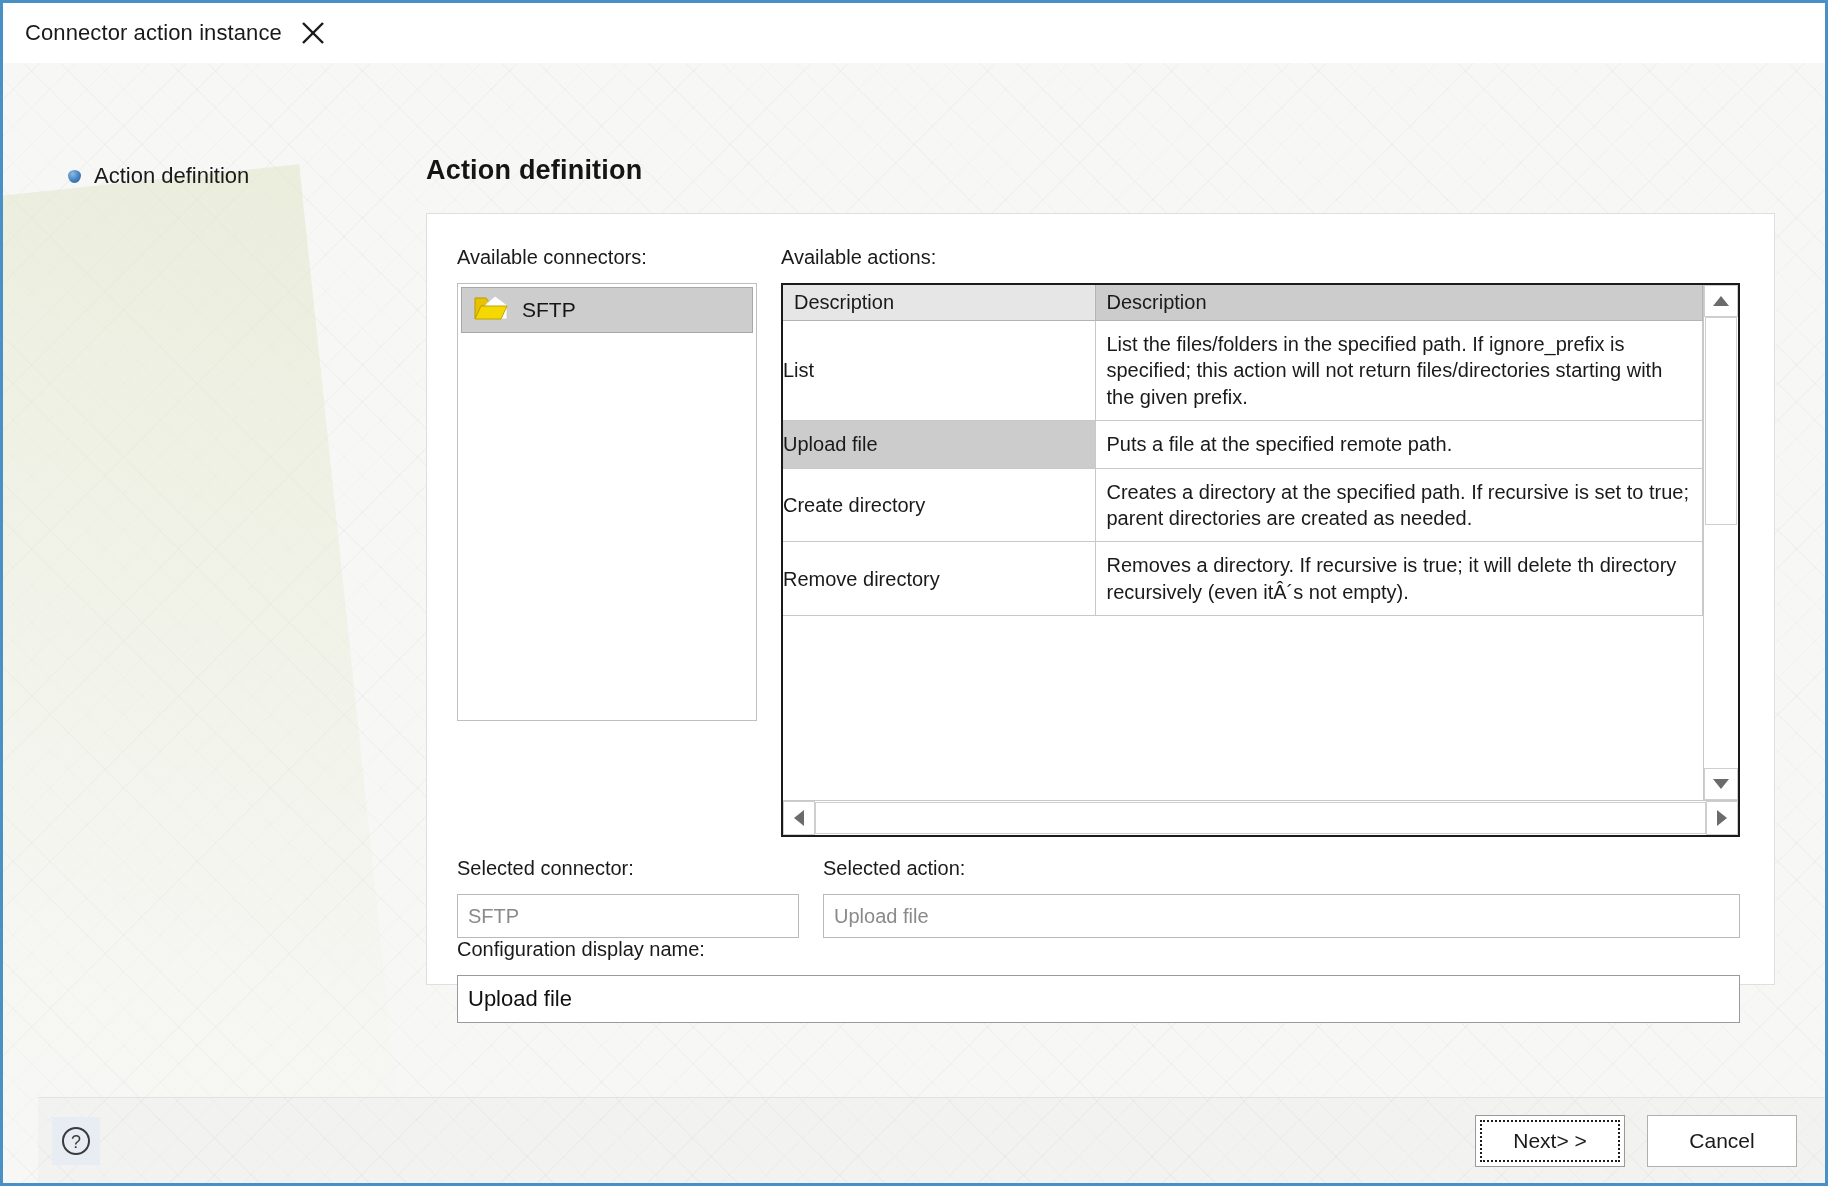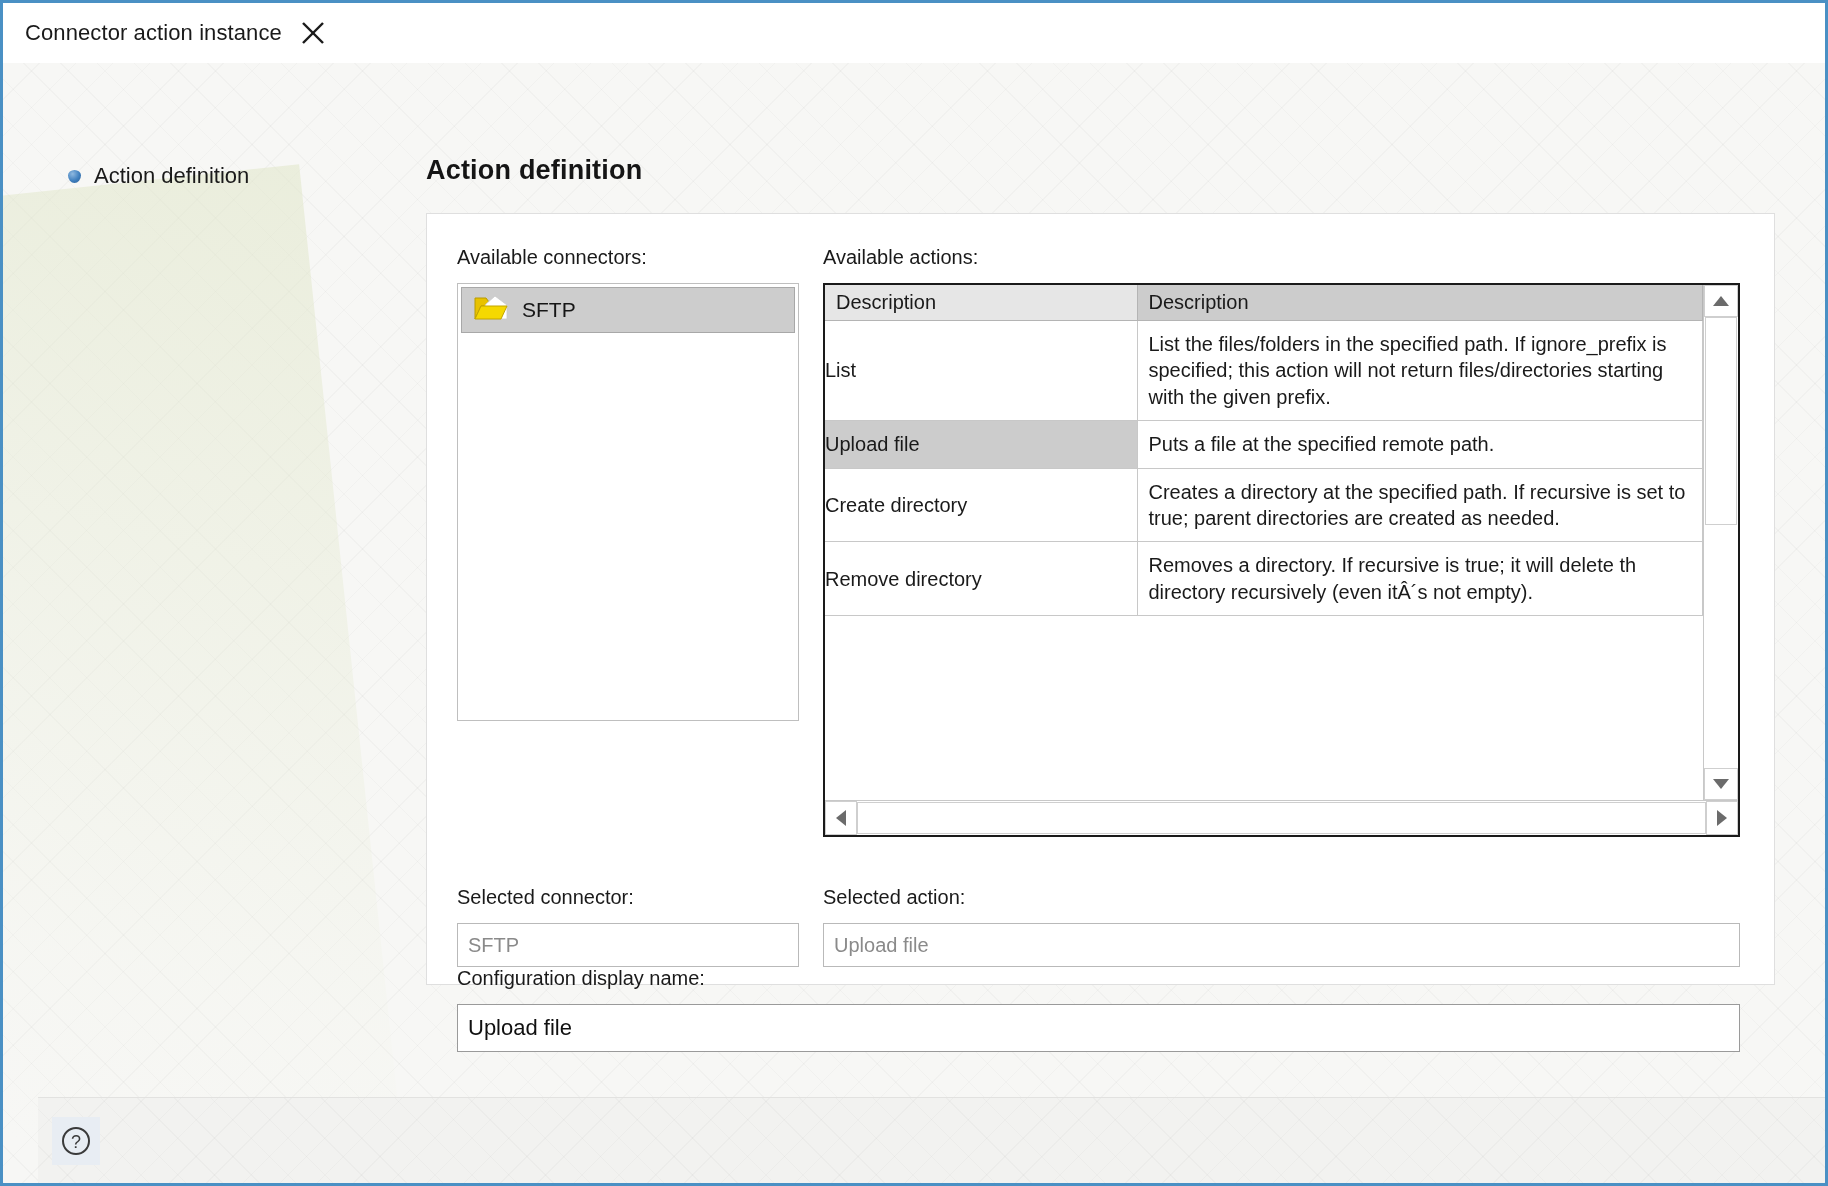--- a/index.html
+++ b/index.html
@@ -144,21 +144,21 @@
     color: #1a1a1a;
     margin-bottom: 14px;
     white-space: nowrap;
   }
 
   
   #cols {
     display: flex;
     gap: 24px;
   }
-  #col-left  { width: 342px; flex: none; }
+  #col-left  { width: 300px; flex: none; }
   #col-right { flex: 1; min-width: 0; }
 
   
   #connector-list {
     border: 1px solid #bfbfbf;
     background: #ffffff;
     height: 438px;
     box-sizing: border-box;
     padding: 3px;
     overflow: hidden;
@@ -293,21 +293,21 @@
     background: #ffffff;
     border: 1px solid #cfcfcf;
     box-sizing: border-box;
     cursor: pointer;
   }
 
   
   #selected-row {
     display: flex;
     gap: 24px;
-    margin-top: 49px;
+    margin-top: 20px;
   }
   #sel-left  { width: 342px; flex: none; }
   #sel-right { flex: 1; min-width: 0; }
 
   input.txt {
     width: 100%;
     box-sizing: border-box;
     height: 44px;
     border: 1px solid #b9b9b9;
     background: #ffffff;
@@ -515,16 +515,24 @@
       </div>
     </div>
 
     <div id="footer">
       <div id="help-btn">
         <svg width="34" height="34" viewBox="0 0 34 34">
           <circle cx="17" cy="17" r="13" fill="none" stroke="#3a3a3a" stroke-width="2"></circle>
           <text x="17" y="24" font-family="Liberation Sans, sans-serif" font-size="18" fill="#3a3a3a" text-anchor="middle">?</text>
         </svg>
       </div>
+      <div id="footer-buttons">
+        <div class="btn focused">
+          <span>Next&gt; &gt;</span>
+        </div>
+        <div class="btn">
+          <span>Cancel</span>
+        </div>
+      </div>
     </div>
 
   </div>
 </div>
 
 </body></html>

